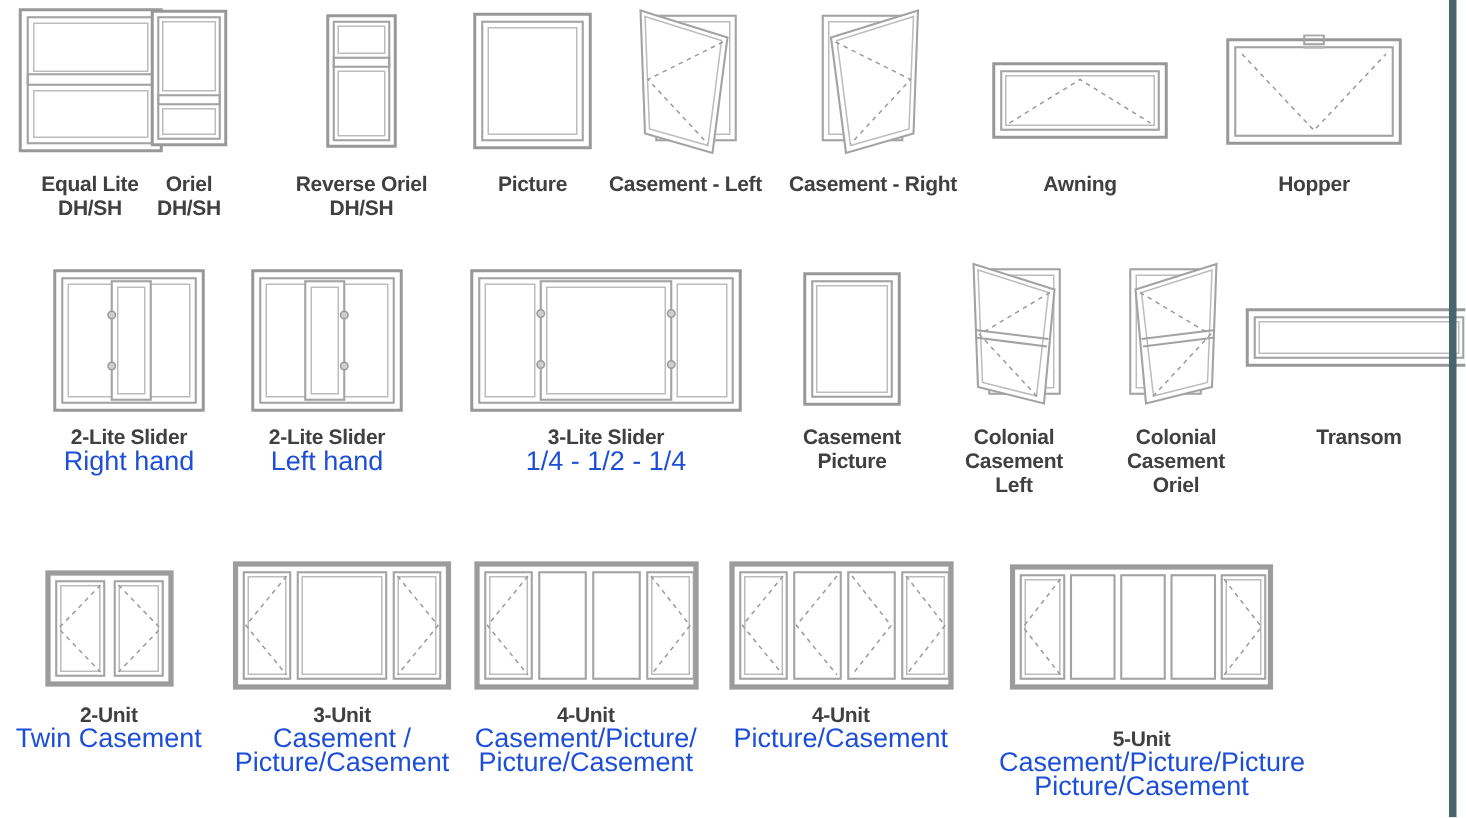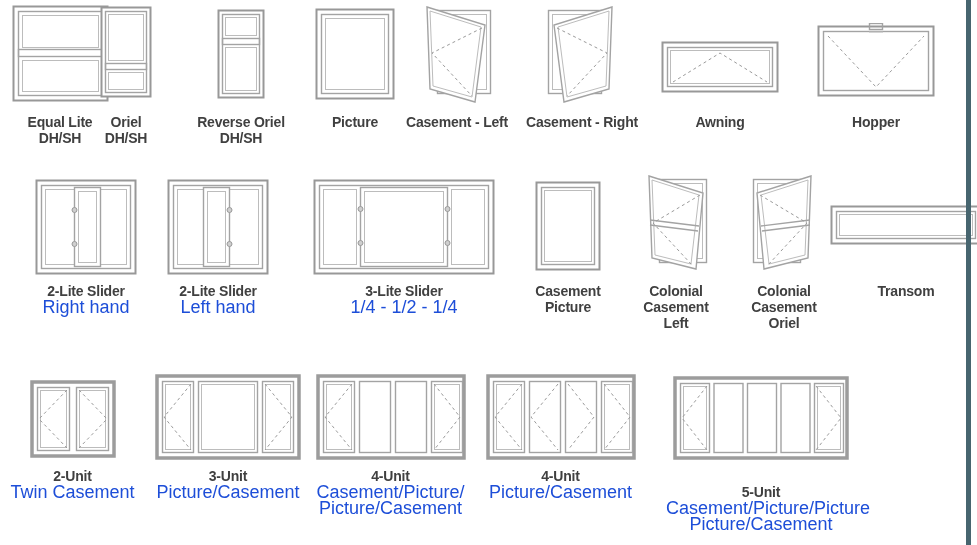--- a/index.html
+++ b/index.html
@@ -311,20 +311,21 @@
           <rect class="f1" x="43.5" y="7.5" width="59" height="71"></rect>
           <rect class="fl" x="46.5" y="10.5" width="53" height="65"></rect>
           <rect class="f1" x="107.5" y="7.5" width="31" height="71"></rect>
           <rect class="fl" x="110.5" y="10.5" width="25" height="65"></rect>
           <polyline class="dsh" points="36,10 9,43 36,76"></polyline>
           <polyline class="dsh" points="110,10 137,43 110,76"></polyline>
         </svg>
       </div>
       <div class="lbl">
         <span class="t">3-Unit</span>
+        <span class="s">Casement /</span>
         <span class="s">Picture/Casement</span>
       </div>
     </div>
 
     <div class="cell" style="left:308px;width:165px;">
       <div class="art">
         <svg width="150" height="86" viewBox="0 0 150 86">
           <rect class="thick" x="2" y="2" width="146" height="82"></rect>
           <rect class="f1" x="7.5" y="7.5" width="31" height="71"></rect>
           <rect class="fl" x="10.5" y="10.5" width="25" height="65"></rect>

